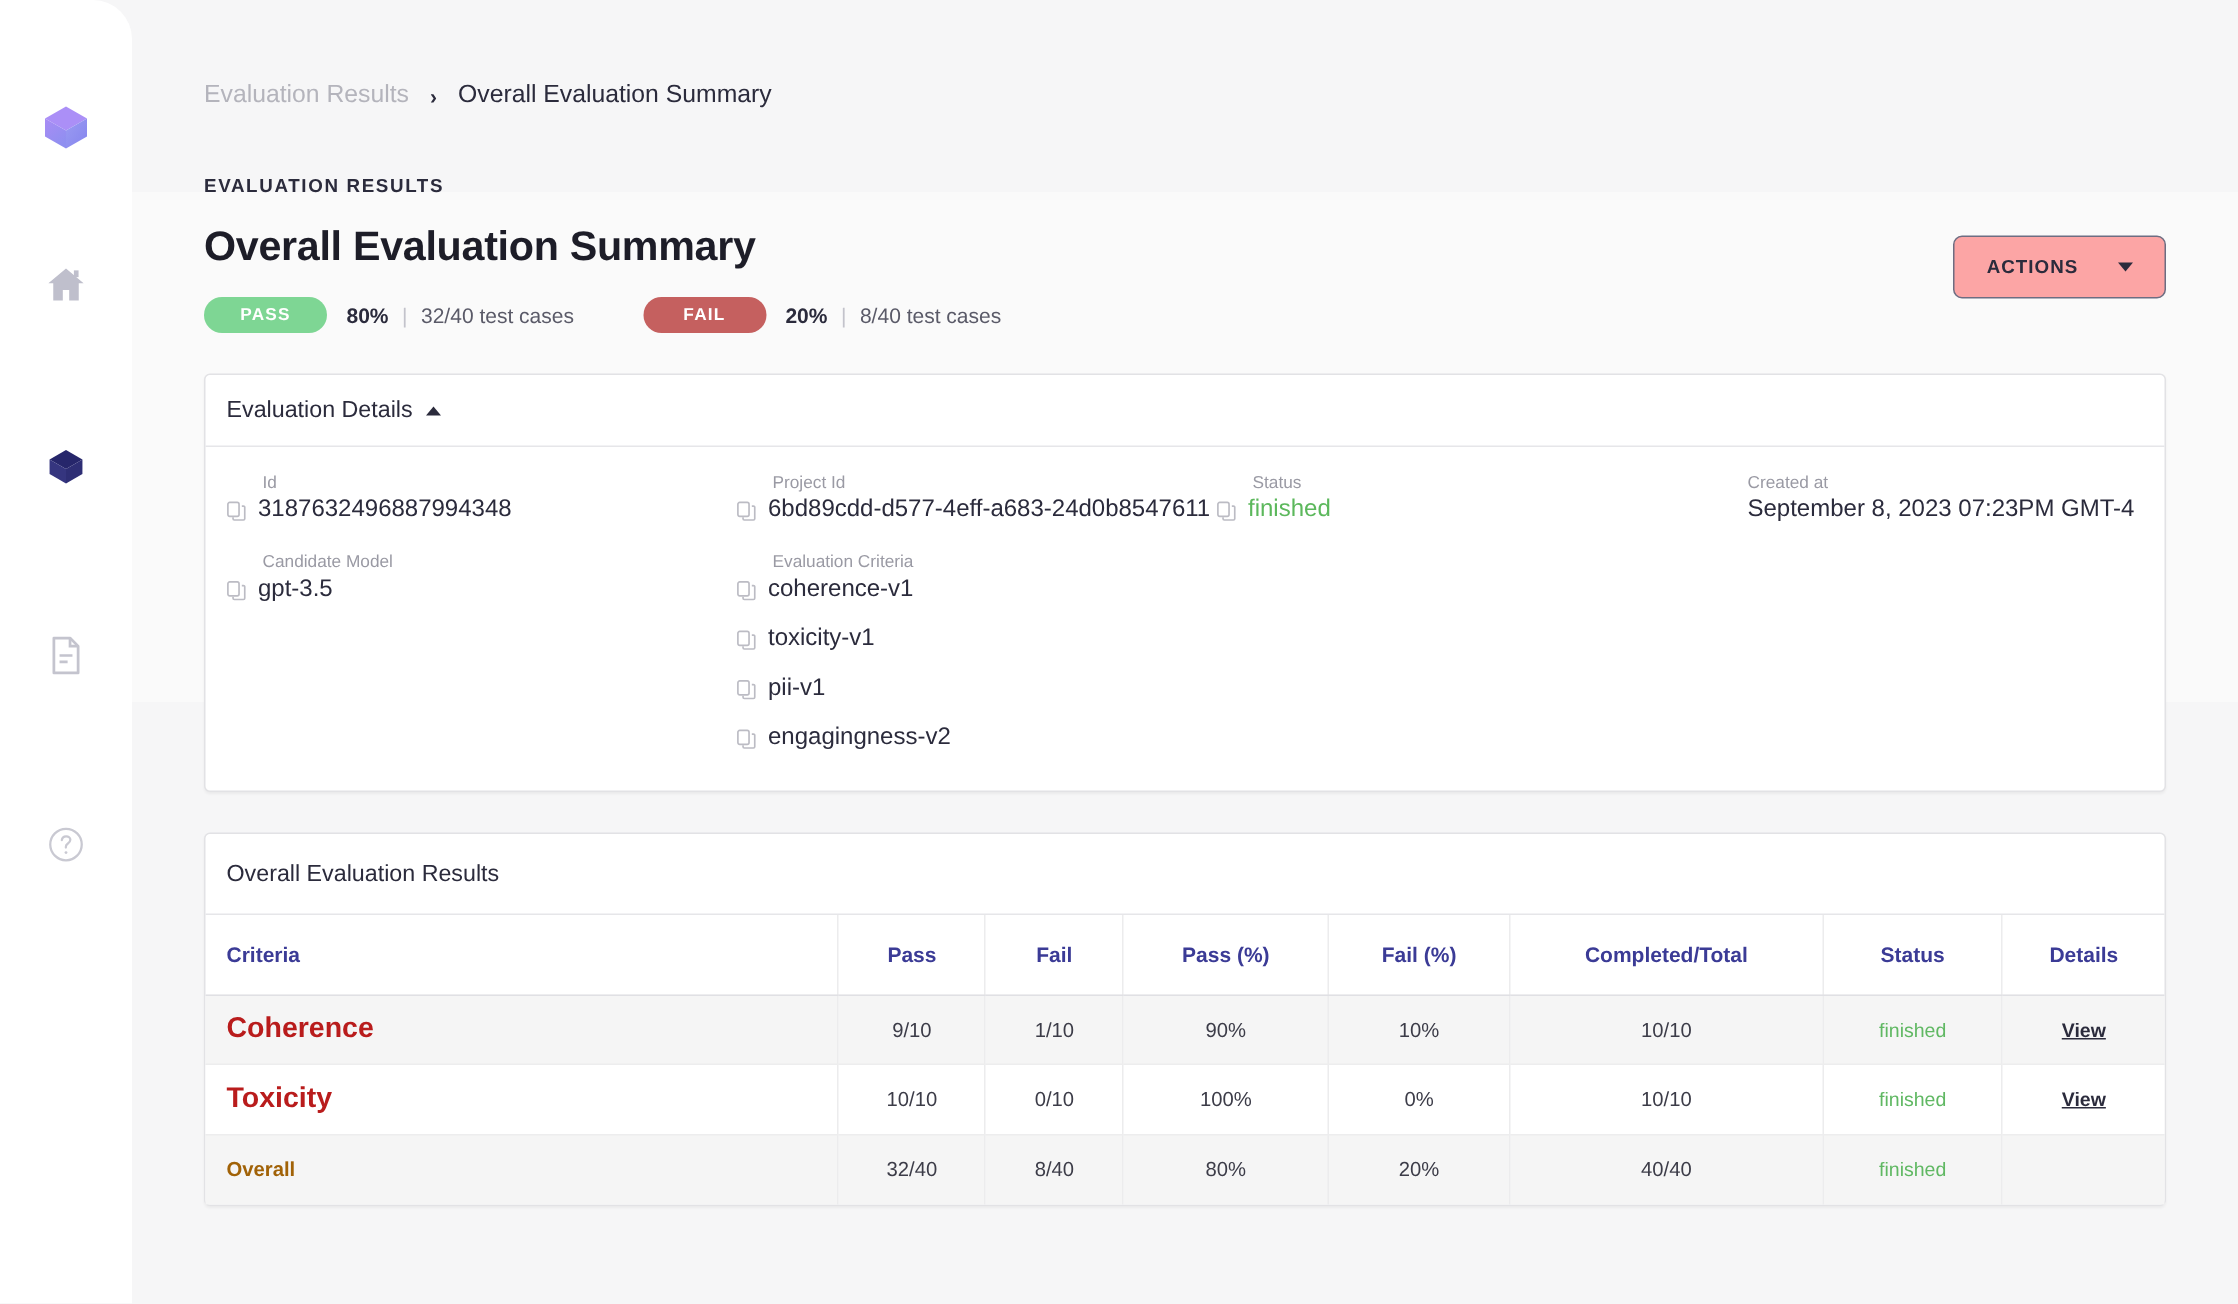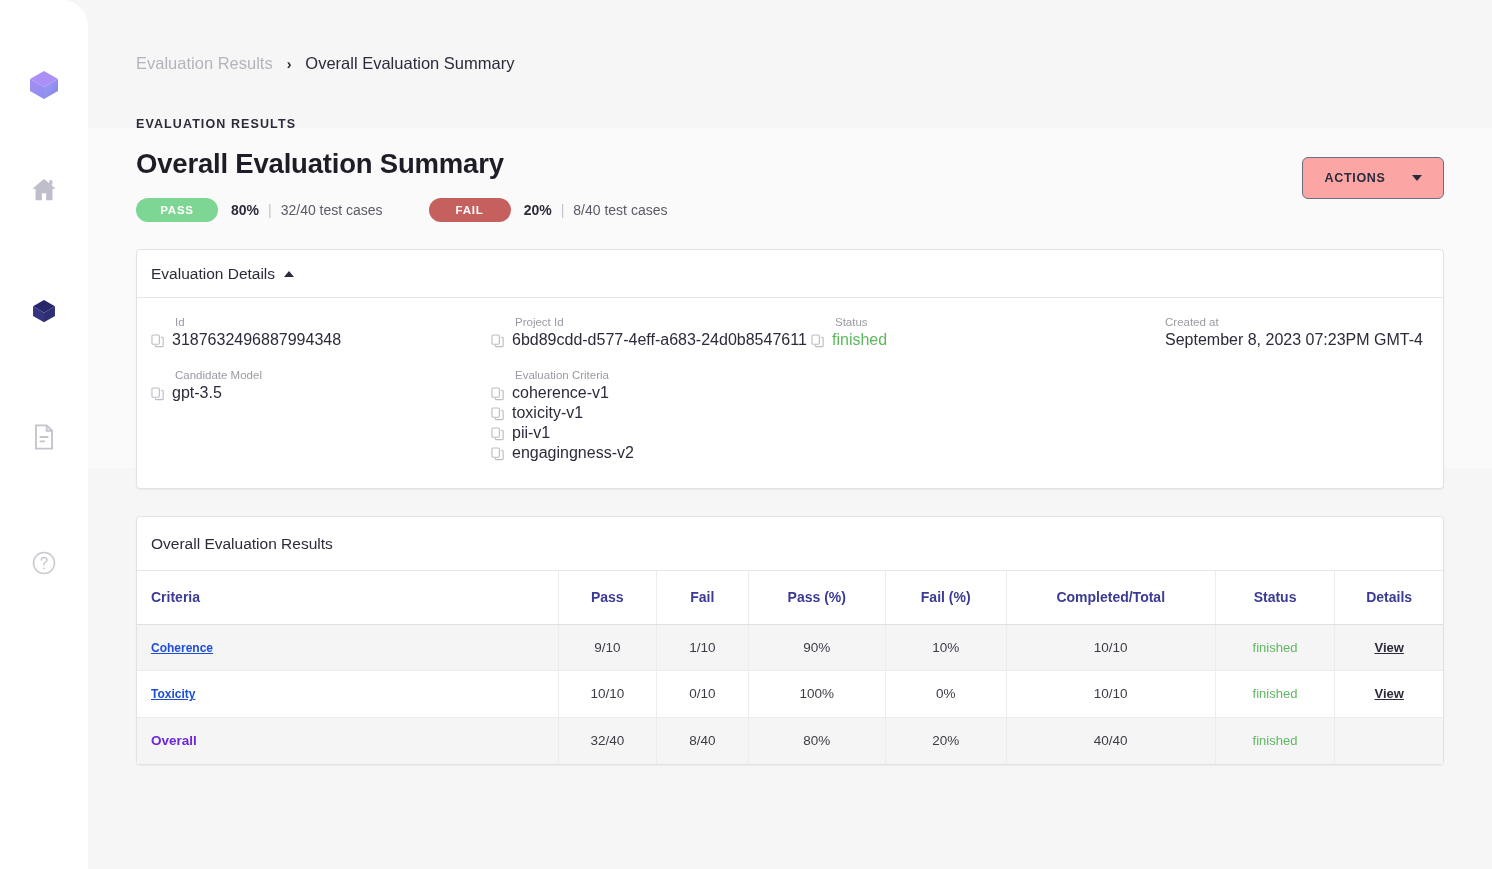--- a/index.html
+++ b/index.html
@@ -128,21 +128,21 @@
   .det-col-2 { width: 320px; }
   .det-col-3 { width: 330px; }
   .det-col-4 { flex: 1; }
   .det-label {
     font-size: 11.5px; color: #9a9aa4; margin-left: 24px; margin-bottom: 3px;
   }
   .det-val {
     display: flex; align-items: flex-start; gap: 8px;
     font-size: 16px; color: #2b2b3c;
   }
-  .det-val + .det-val { margin-top: 2px; }
+  .det-val + .det-val { margin-top: 15px; }
   .det-val.plain { padding-left: 24px; }
   .det-green { color: #5cb85c; }
 
   .copy-ic { flex: 0 0 13px; margin-top: 3px; cursor: pointer; }
 
   
   .tbl-head-title {
     height: 54px; display: flex; align-items: center;
     padding: 0 14px;
     font-size: 15.5px; color: #2b2b3c;
@@ -164,24 +164,24 @@
     text-align: center;
     border-bottom: 1px solid #ededee;
     border-right: 1px solid #ececed;
   }
   tbody td:last-child { border-right: none; }
   tbody tr:nth-child(odd)  td { background: #f5f5f5; }
   tbody tr:nth-child(even) td { background: #ffffff; }
   tbody tr:last-child td { border-bottom: none; }
   td.col-criteria { text-align: left; padding-left: 14px; }
   .crit-link {
-    color: #1d4ed8; font-weight: bold; font-size: 12px;
-    text-decoration: underline; cursor: pointer;
-  }
-  .crit-plain { color: #6d28d9; font-weight: bold; font-size: 13.5px; }
+    color: #b91c1c; font-weight: bold; font-size: 19px;
+    cursor: pointer;
+  }
+  .crit-plain { color: #a16207; font-weight: bold; font-size: 13.5px; }
   .st-finished { color: #60b863; font-size: 13px; }
   .view-link {
     color: #2b2b3c; font-weight: bold; font-size: 13px;
     text-decoration: underline; cursor: pointer;
   }
 
   .w-criteria { width: 432px; }
   .w-pass     { width: 100px; }
   .w-fail     { width: 94px; }
   .w-passpct  { width: 140px; }

